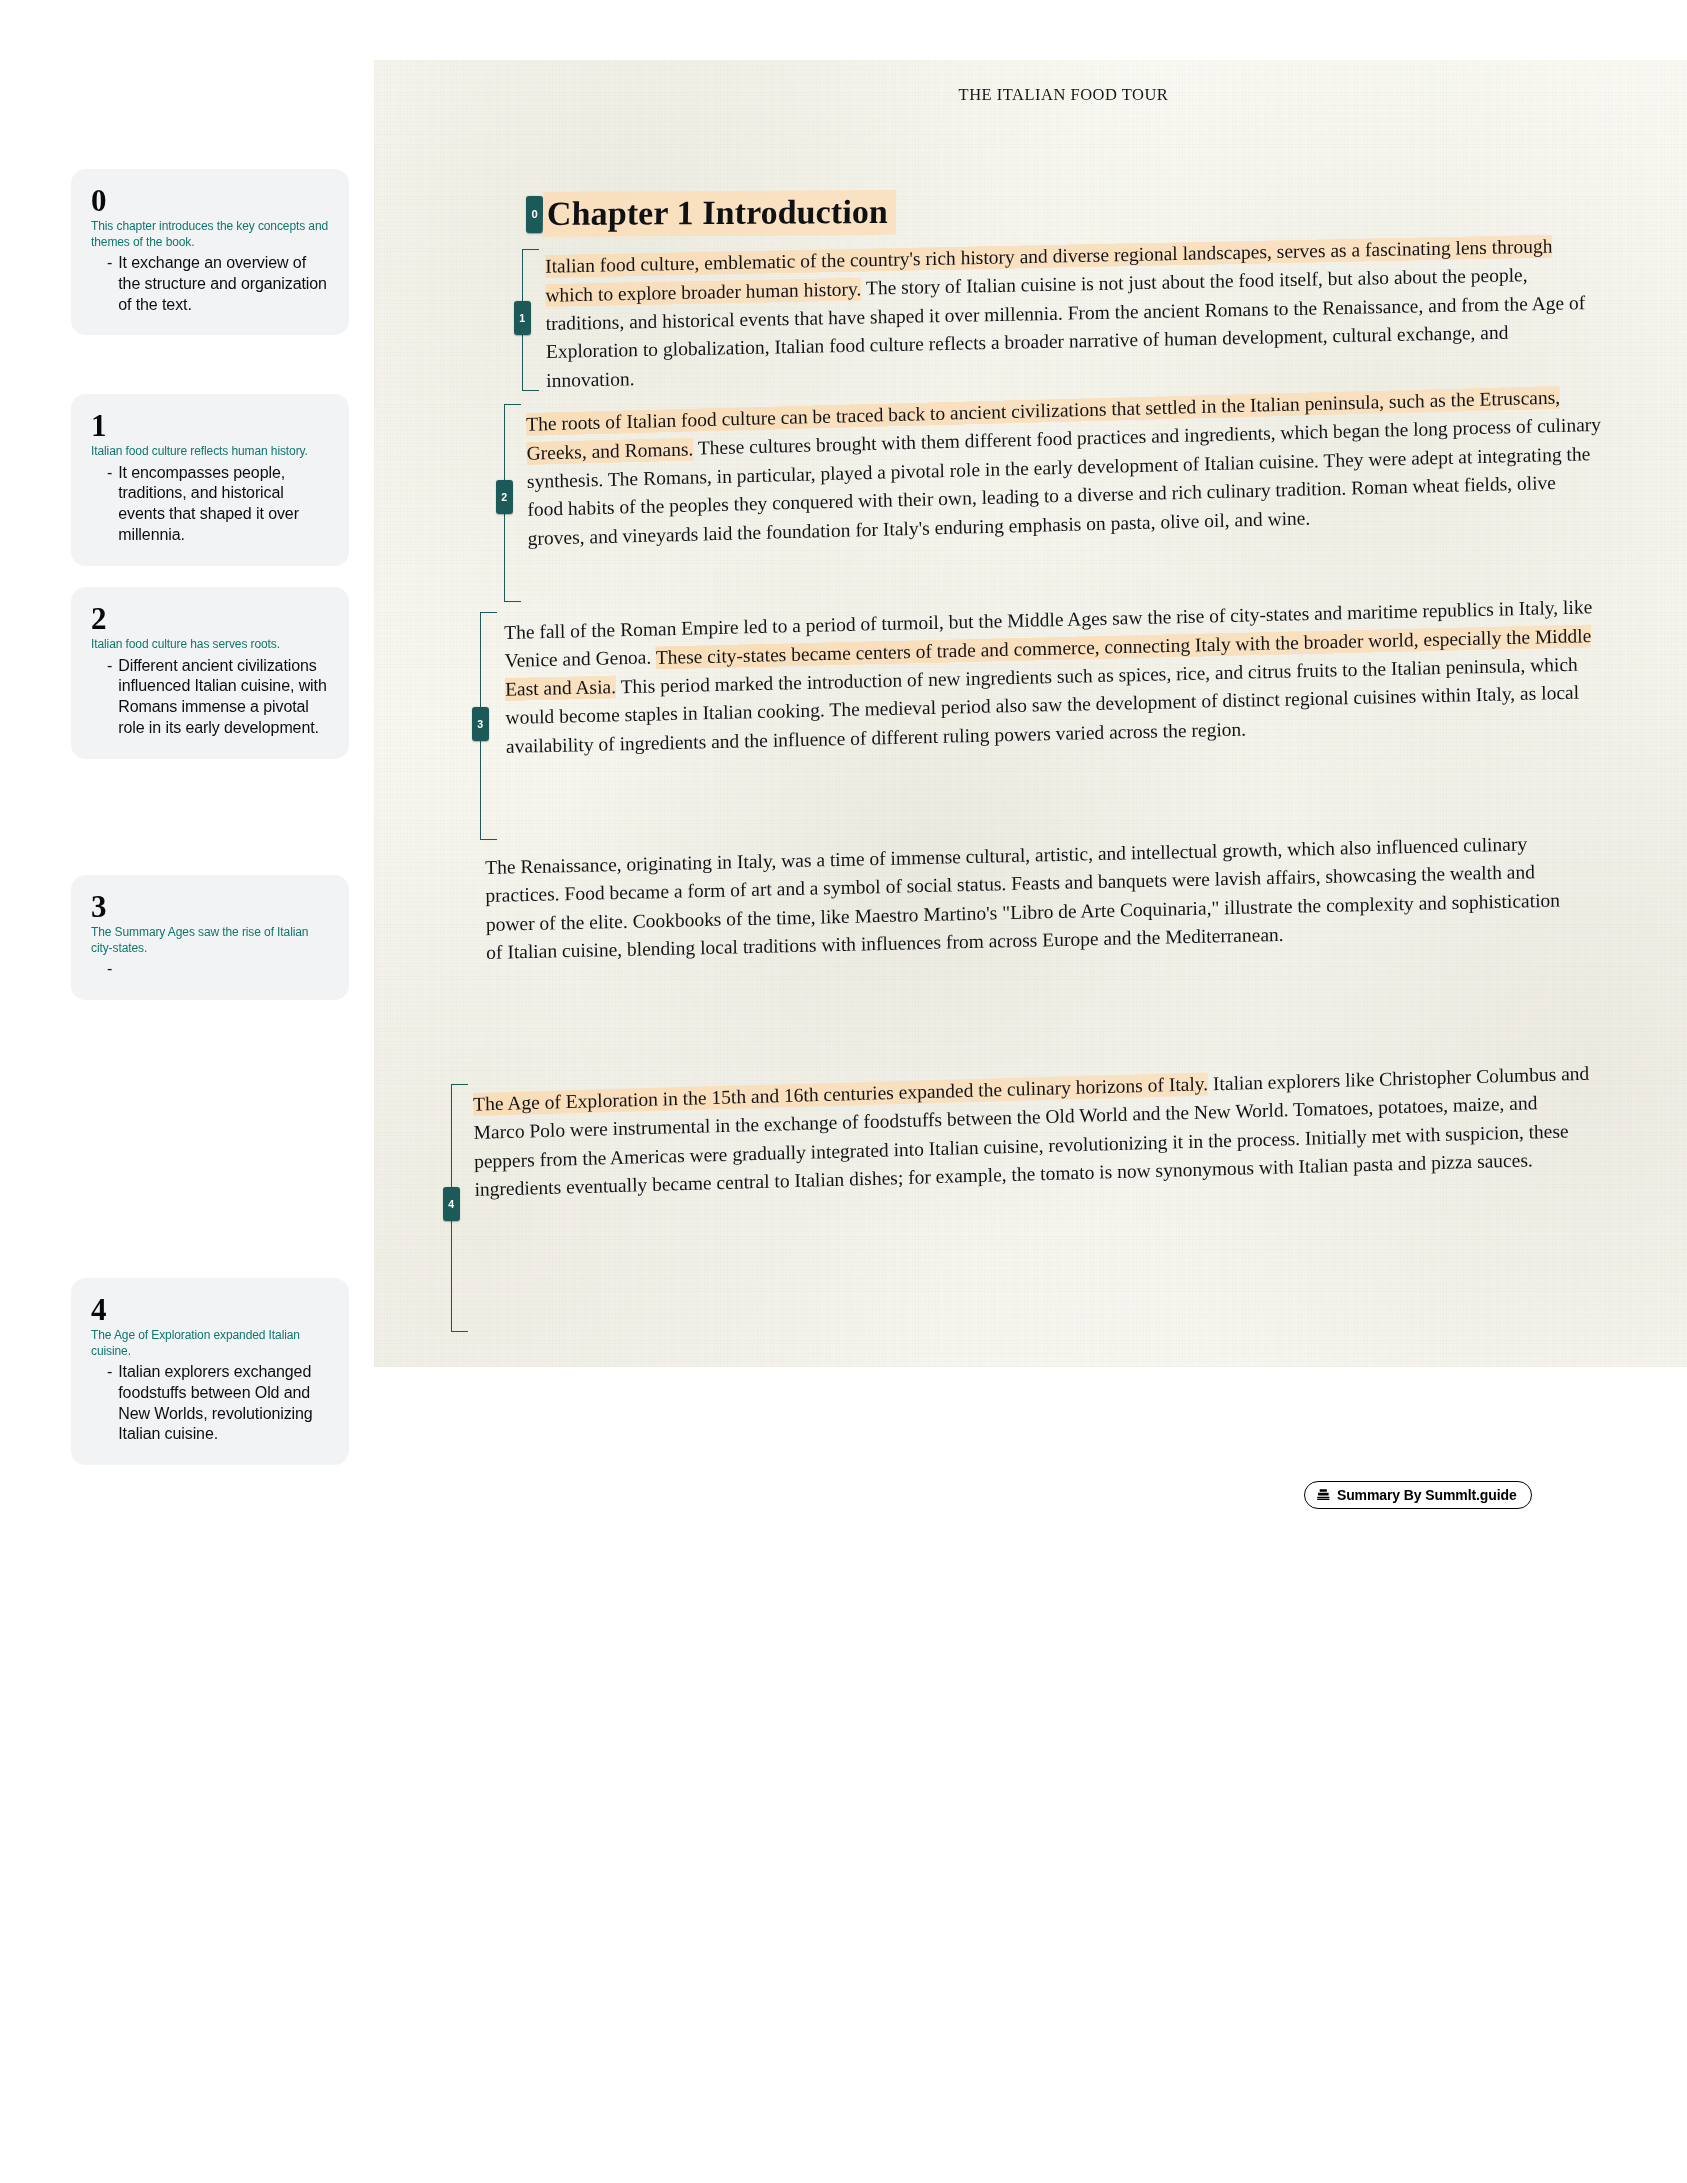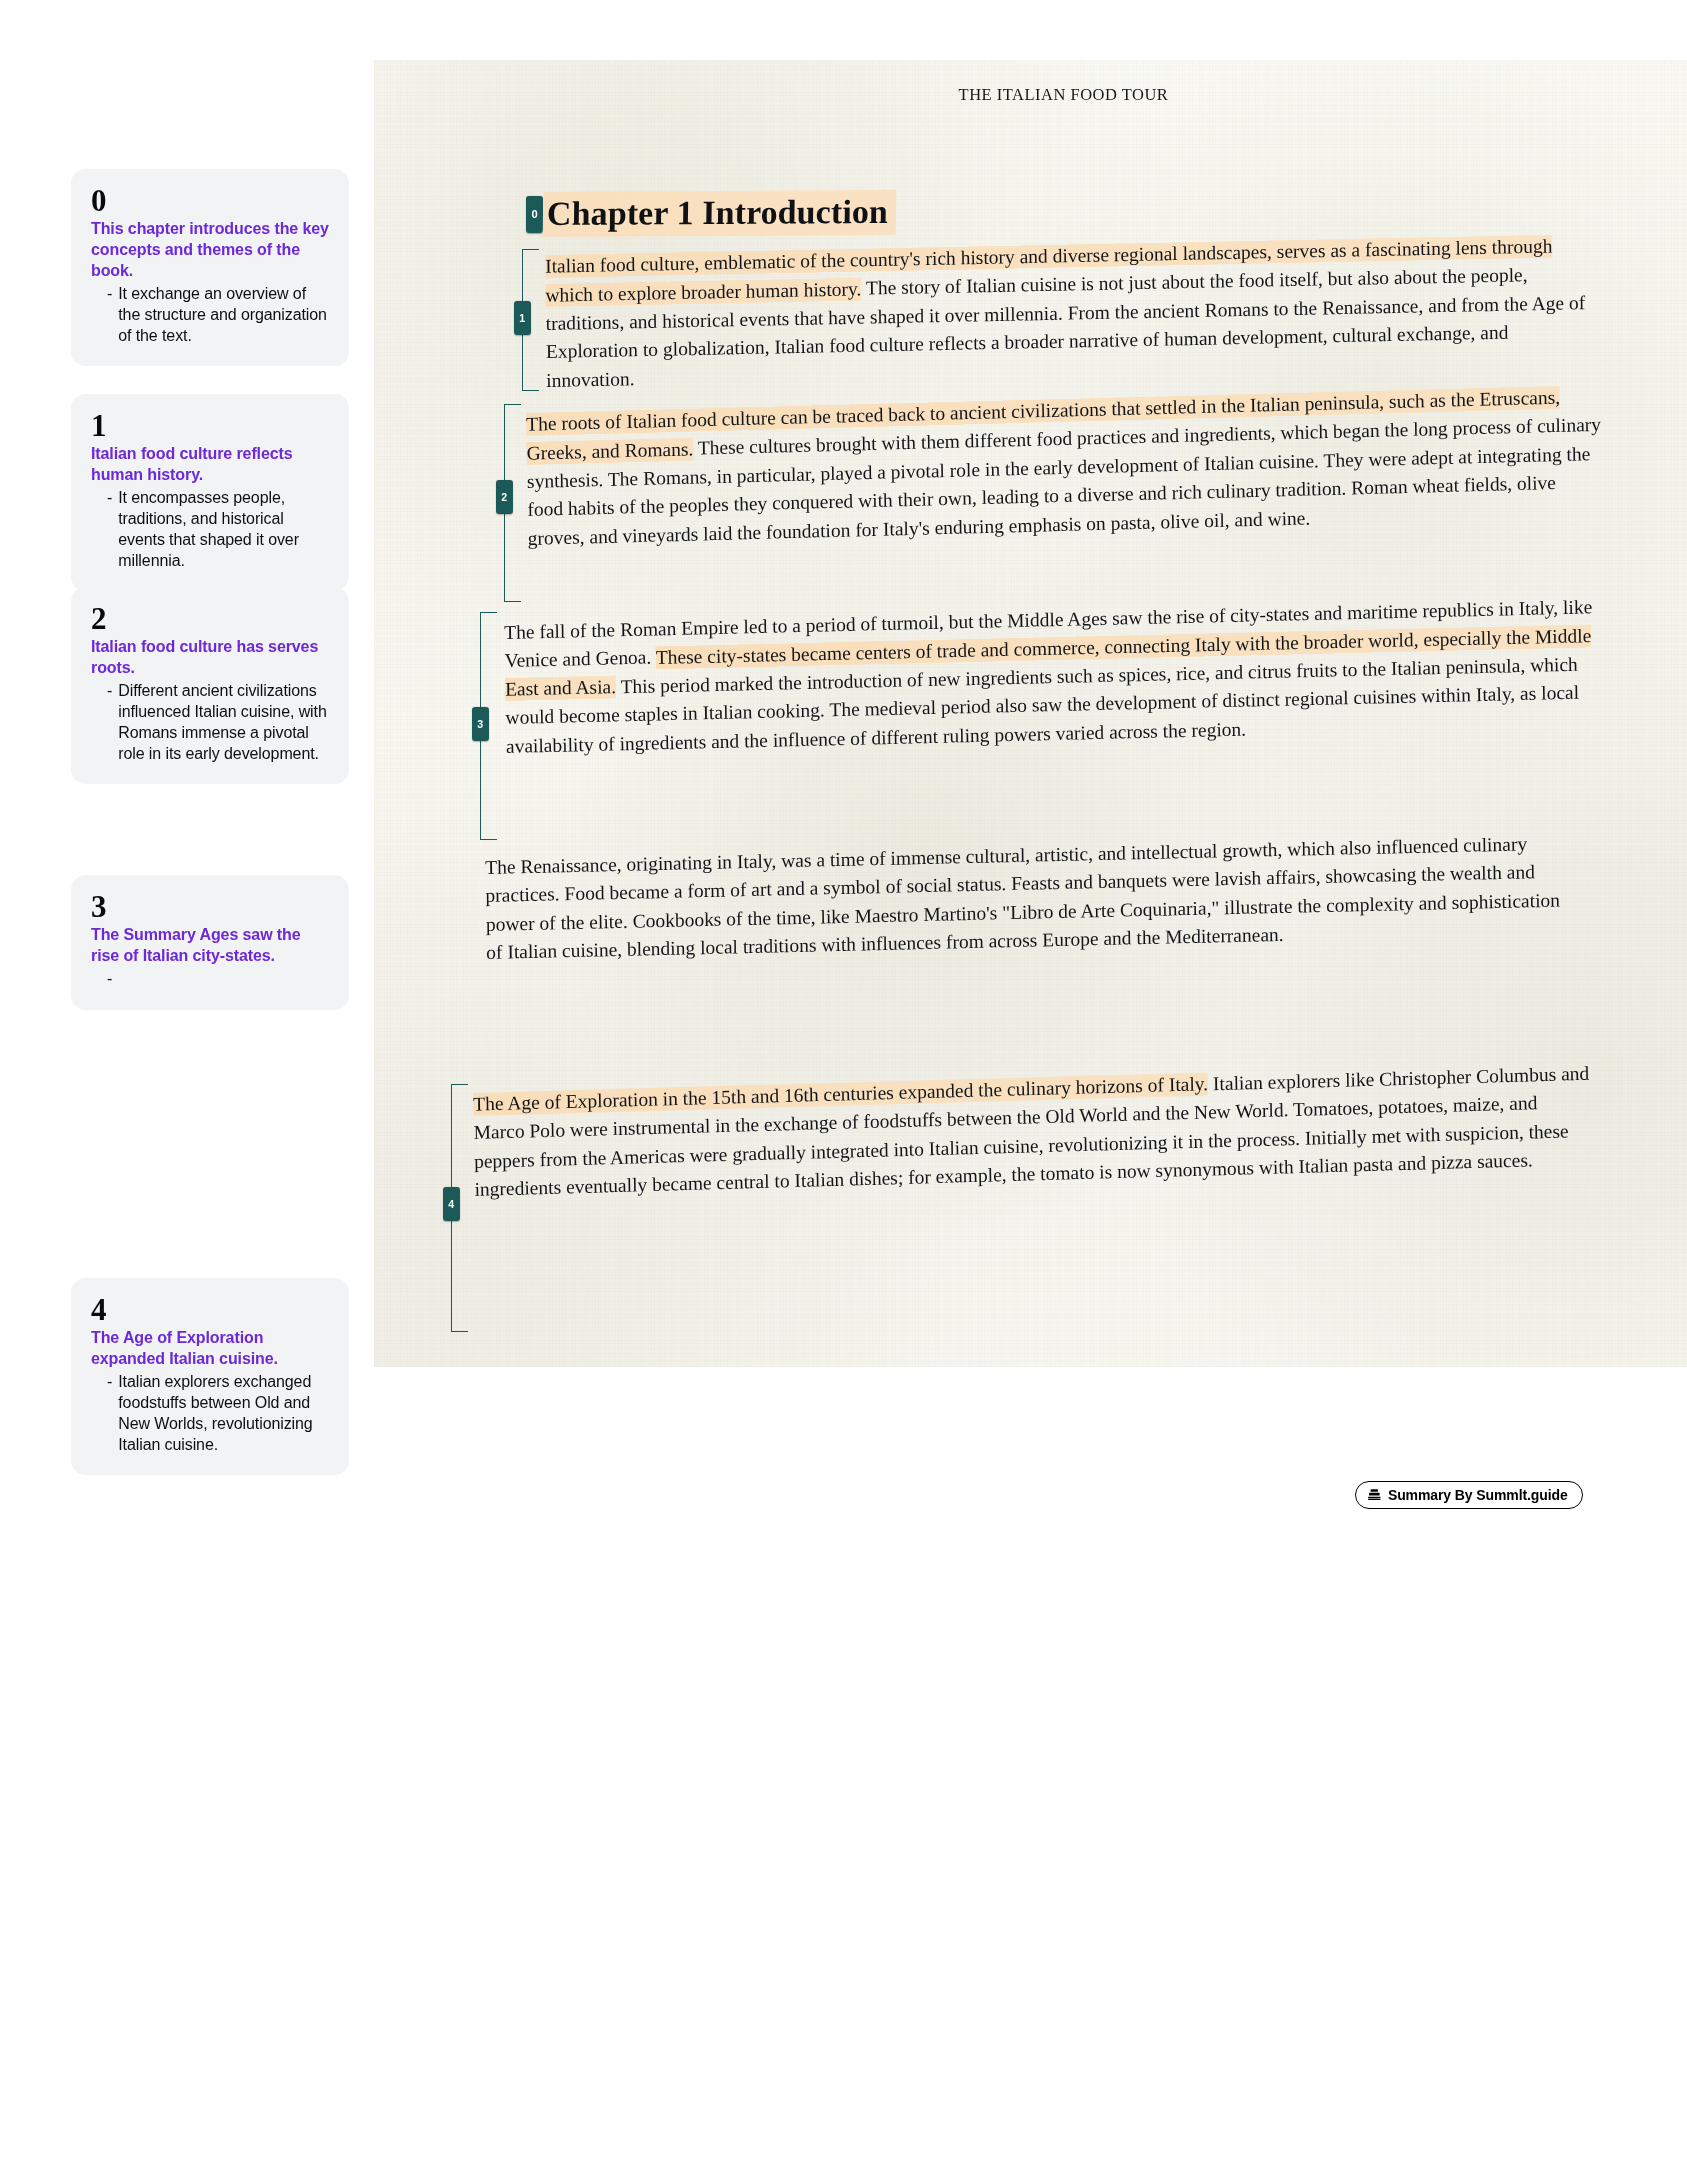--- a/index.html
+++ b/index.html
@@ -36,24 +36,24 @@
     font-family: "Liberation Serif", serif;
     font-weight: 700;
     font-size: 31px;
     line-height: 0.95;
     color: #08090a;
     margin-bottom: 4px;
     letter-spacing: -0.3px;
   }
   .card-title {
     font-family: "Liberation Sans", sans-serif;
-    font-weight: 700;
-    font-size: 16px;
+    font-weight: 400;
+    font-size: 12px;
     line-height: 1.29;
-    color: #6d28d9;
+    color: #0f766e;
     letter-spacing: -0.1px;
   }
   .card-bullets {
     margin-top: 2.6px;
   }
   .card-bullet {
     display: flex;
     font-size: 16px;
     line-height: 1.3;
     color: #0d0e0f;
@@ -195,21 +195,21 @@
     border-radius: 3.3px;
     display: flex;
     align-items: center;
     justify-content: center;
     box-shadow: 0 0.7px 1.3px rgba(0,0,0,0.3);
   }
 
   
   #summit-badge {
     position: absolute;
-    left: 1355px;
+    left: 1304px;
     top: 1481px;
     height: 28px;
     padding: 0 14.6px 0 12px;
     border: 1.7px solid #000000;
     border-radius: 14px;
     background: #ffffff;
     display: flex;
     align-items: center;
     gap: 7.3px;
     font-size: 14px;

